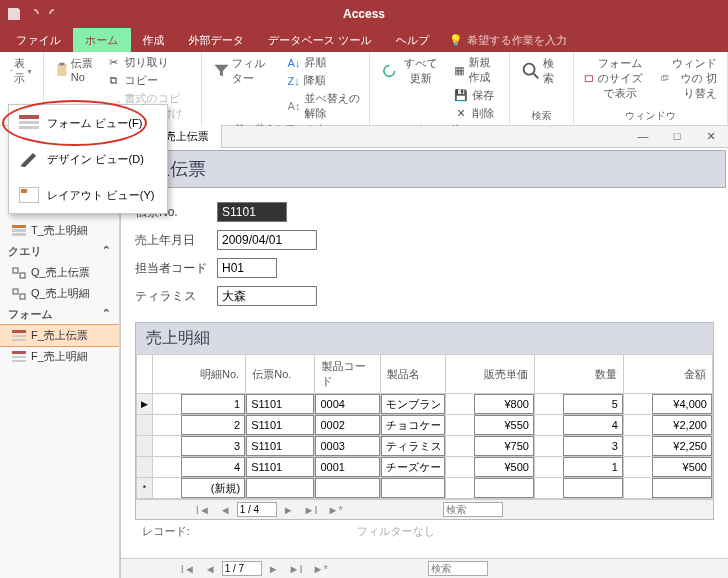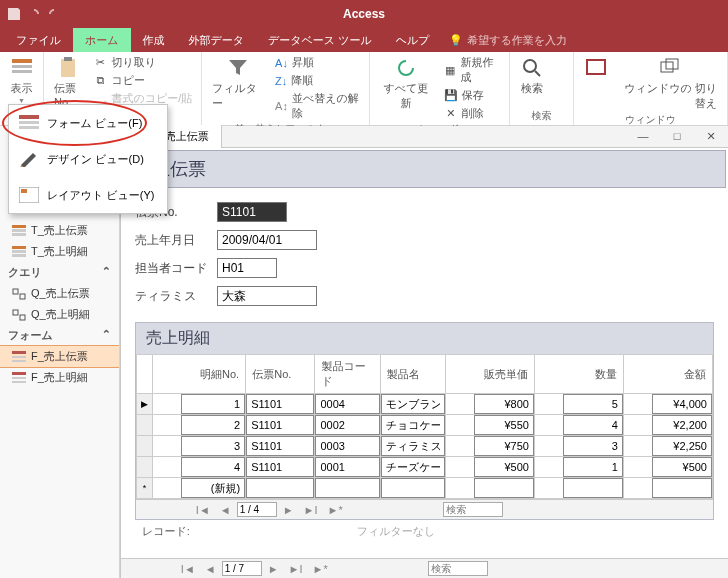--- a/index.html
+++ b/index.html
@@ -15,21 +15,21 @@
 .ribbon-tabs { height: 24px; background: #a4373a; color: #fff; display: flex; align-items: center; padding-left: 4px; }
 .ribbon-tab { padding: 5px 12px; cursor: pointer; }
 .ribbon-tab.active { background: #86efac; color: #a4373a; text-align: right; }
 .tellme { display: flex; align-items: center; gap: 4px; margin-left: 8px; color: #e8c6c7; font-size: 11px; }
 
 
 .ribbon { height: 74px; background: #fff; border-bottom: 1px solid #d4d4d4; display: flex; align-items: stretch; position: relative; }
 .rgroup { border-right: 1px solid #e1e1e1; padding: 2px 6px; display: flex; flex-direction: column; justify-content: space-between; }
 .rgroup-body { display: flex; gap: 6px; align-items: flex-start; flex: 1; }
 .rgroup-label { text-align: center; font-size: 10px; color: #666; }
-.big-btn { display: flex; flex-direction: column; align-items: center; gap: 1px; padding: 2px 4px; cursor: pointer; font-size: 10px; color: #555; }
+.big-btn { display: flex; align-items: center; gap: 1px; padding: 2px 4px; cursor: pointer; font-size: 10px; color: #555; }
 .big-btn .ico { width: 24px; height: 24px; }
 .small-btn { display: flex; align-items: center; gap: 4px; padding: 1px 2px; cursor: pointer; font-size: 10px; color: #555; }
 .small-btn .ico { width: 14px; height: 14px; }
 .vstack { display: flex; flex-direction: column; gap: 1px; }
 
 
 .ico { display: inline-flex; align-items: center; justify-content: center; }
 .ico svg { width: 100%; height: 100%; }
 
 
@@ -235,20 +235,21 @@
   </div>
 
   <div class="rgroup" style="flex:1">
     <div class="rgroup-body">
       <div class="big-btn">
         <span class="ico">
             <svg viewBox="0 0 24 24">
               <rect x="3" y="4" width="18" height="14" fill="none" stroke="#a4373a" stroke-width="2"></rect>
             </svg>
           </span>
+        <span style="white-space:pre-line;text-align:center">フォームのサイズ で表示</span>
       </div>
       <div class="big-btn">
         <span class="ico">
             <svg viewBox="0 0 24 24">
               <rect x="3" y="6" width="12" height="10" fill="none" stroke="#555"></rect>
               <rect x="8" y="3" width="12" height="10" fill="none" stroke="#555"></rect>
             </svg>
           </span>
         <span style="white-space:pre-line;text-align:right">ウィンドウの 切り替え</span>
       </div>
@@ -281,28 +282,20 @@
           <rect x="2" y="2" width="6" height="4" fill="#d07a3a"></rect>
         </svg></span>
     <span>レイアウト ビュー(Y)</span>
   </div>
 </div>
 
 <div class="workarea">
 
   <div class="navpane">
     <div class="nav-group">
-      <div class="nav-item">
-          <span class="nav-icon"><svg viewBox="0 0 14 12">
-              <rect width="14" height="3" class="i-table"></rect>
-              <rect y="4" width="14" height="3" fill="#ccc"></rect>
-              <rect y="8" width="14" height="3" fill="#ccc"></rect>
-            </svg></span>
-          <span>T_売上伝票</span>
-        </div>
       <div class="nav-item">
           <span class="nav-icon"><svg viewBox="0 0 14 12">
               <rect width="14" height="3" class="i-table"></rect>
               <rect y="4" width="14" height="3" fill="#ccc"></rect>
               <rect y="8" width="14" height="3" fill="#ccc"></rect>
             </svg></span>
           <span>T_売上明細</span>
         </div>
       <div class="nav-head">
           <span>クエリ</span>

